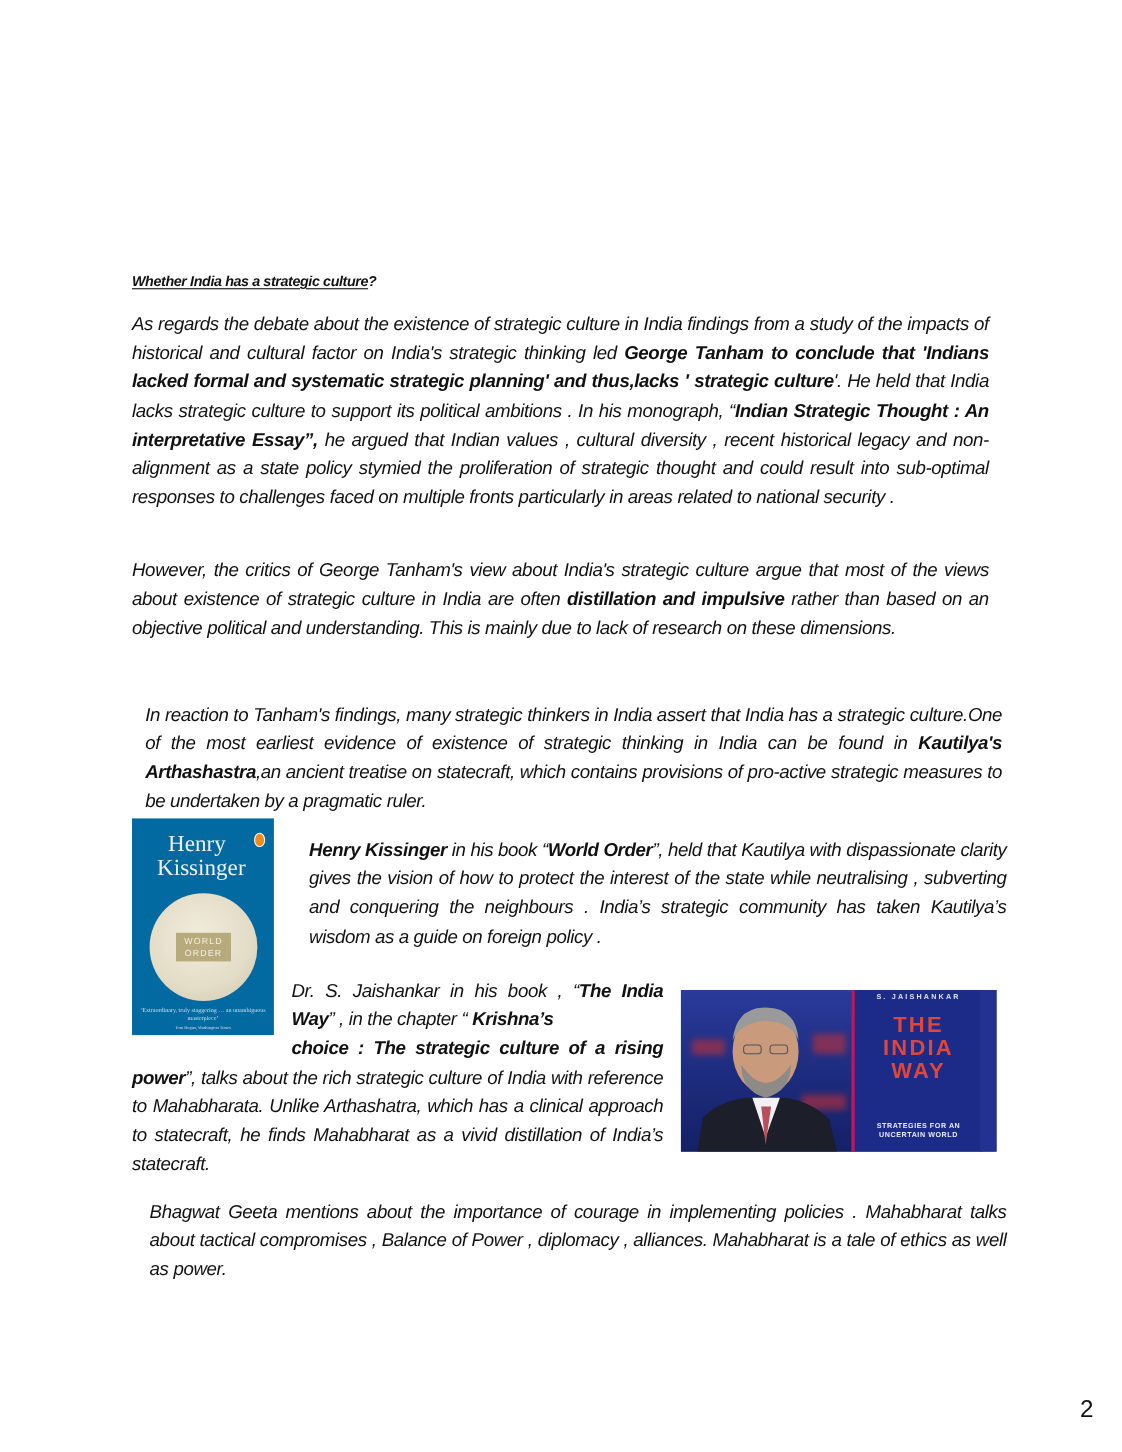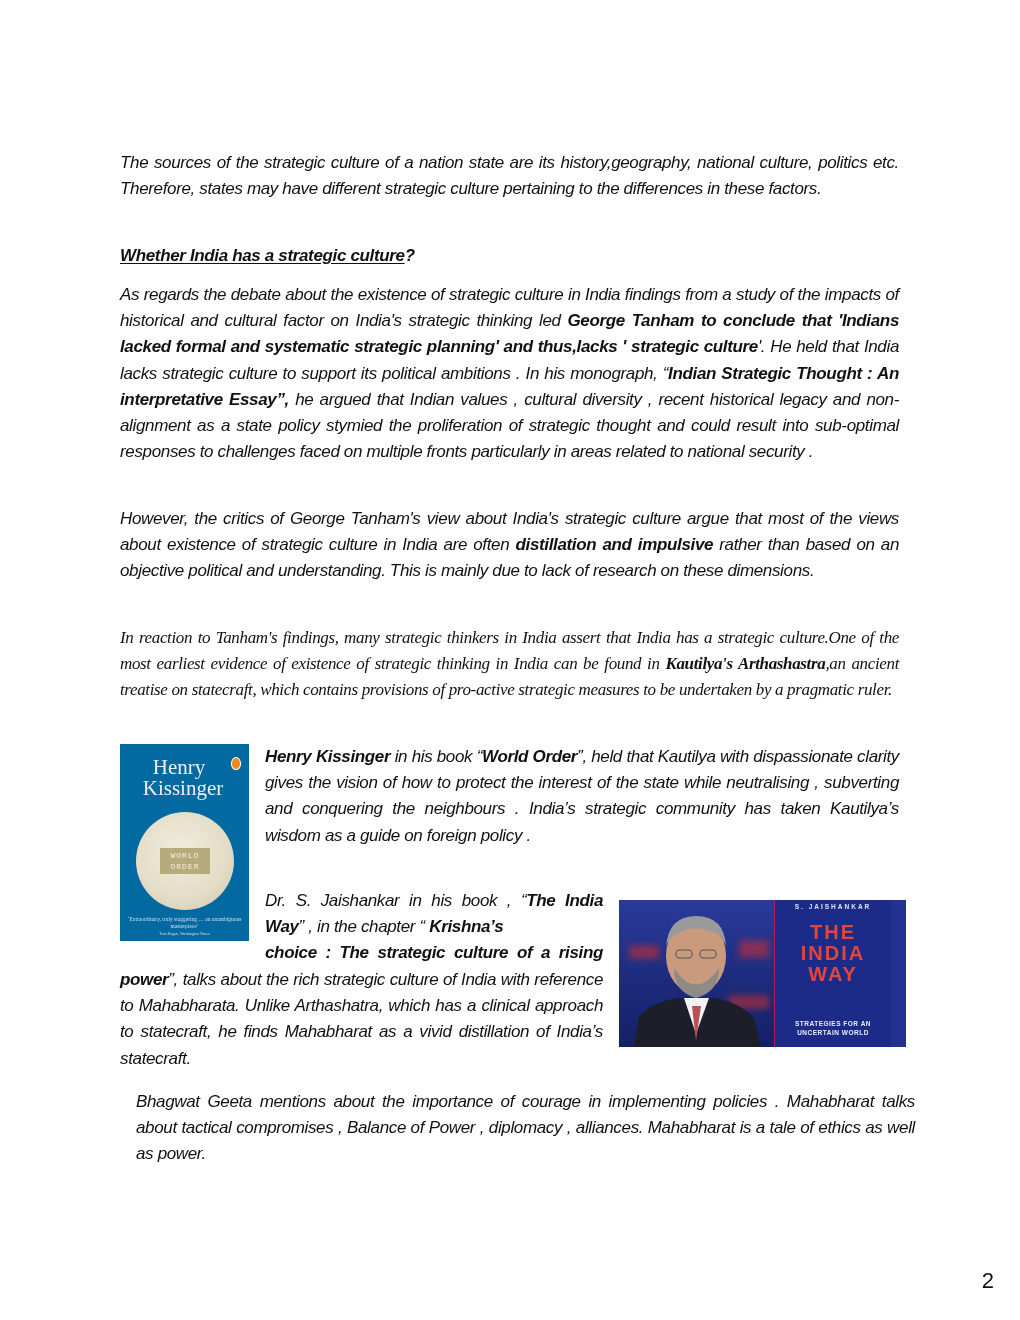--- a/index.html
+++ b/index.html
@@ -3,102 +3,99 @@
 <meta charset="utf-8">
 <style>
   html, body { margin: 0; padding: 0; background: #ffffff; }
   body { width: 1020px; height: 1320px; position: relative; overflow: hidden;
          font-family: "Liberation Sans", "DejaVu Sans", sans-serif; color: #111; }
   .page { position: absolute; left: 0; top: 0; width: 1020px; height: 1320px; }
   .para { position: absolute; left: 120px; width: 779px; font-style: italic;
           font-size: 17px; line-height: 26.2px; text-align: justify;
           letter-spacing: -0.35px; word-spacing: 0px; }
   .para b { font-weight: bold; }
-  .heading { position: absolute; left: 120px; top: 243px; font-size: 17px; font-style: italic;
+  .heading { position: absolute; left: 120px; top: 243px; font-size: 13px; font-style: italic;
              font-weight: bold; line-height: 26px; letter-spacing: -0.35px; }
   .heading u { text-decoration: underline; text-underline-offset: 2px; }
   .page-number { position: absolute; right: 26px; top: 1268px; font-size: 22px;
                  font-family: "Liberation Sans", sans-serif; color: #111; }
 
   
   .book-kissinger { position: absolute; left: 120px; top: 744px; width: 129px; height: 197px;
                     background: #0369a1; overflow: hidden; }
   .book-kissinger .author { position: absolute; left: 0; width: 118px; text-align: center;
         font-family: "Liberation Serif", "DejaVu Serif", serif; color: #eef0f6; font-size: 21px; line-height: 22px; }
   .book-kissinger .author.a1 { top: 12px; }
   .book-kissinger .author.a2 { top: 33px; left: 4px; }
   .book-kissinger .penguin { position: absolute; right: 8px; top: 13px; width: 8px; height: 11px;
         border-radius: 50% 50% 45% 45%; background: #f08a1b; border: 1px solid #fff; }
   .book-kissinger .globe { position: absolute; left: 16px; top: 68px; width: 98px; height: 98px;
         border-radius: 50%; background: radial-gradient(circle at 45% 40%, #f1ecdd 0%, #e3dcc6 60%, #cfc6ac 100%); }
   .book-kissinger .title-box { position: absolute; left: 40px; top: 104px; width: 50px; height: 26px;
-        background: #b7aa7c; color: #f5f0e0; font-family: Liberation Mono, monospace; font-size: 8px;
+        background: #b7aa7c; color: #f5f0e0; font-family: Liberation Sans, sans-serif; font-size: 8px;
         text-align: center; line-height: 11px; padding-top: 2px; letter-spacing: 1px; box-sizing: border-box; }
   .book-kissinger .quote { position: absolute; left: 4px; top: 172px; width: 121px; text-align: center;
         color: #d9def0; font-family: "Liberation Serif", serif; font-size: 5.5px; line-height: 7px; }
   .book-kissinger .quote .src { font-size: 4px; display: block; }
 
   
   .india-way { position: absolute; left: 619px; top: 900px; width: 287px; height: 147px;
                background: #1f2c82; overflow: hidden; }
   .india-way .left-bg { position: absolute; left: 0; top: 0; width: 155px; height: 147px;
         background: linear-gradient(180deg, #2a3a9a 0%, #1c2a7a 60%, #142066 100%); }
   .india-way .red-blur { position: absolute; background: #d03030; opacity: 0.55; filter: blur(3px); }
   .india-way .portrait { position: absolute; left: 10px; top: 6px; width: 135px; height: 141px; }
   .india-way .cover { position: absolute; left: 155px; top: 0; width: 116px; height: 147px;
-        background: #1c2b88; border-left: 1px solid #be185d; border-right: 1px solid #8090c8; }
+        background: #1c2b88; border-left: 3px solid #be185d; border-right: 1px solid #8090c8; }
   .india-way .cover .auth { position: absolute; top: 3px; width: 116px; text-align: center;
         color: #dfe4f7; font-size: 6.5px; letter-spacing: 2px; font-weight: bold; }
   .india-way .cover .ttl { position: absolute; top: 22px; width: 116px; text-align: center;
         color: #e2453a; font-size: 20px; line-height: 21px; font-weight: bold; letter-spacing: 2px; }
   .india-way .cover .sub { position: absolute; top: 119px; width: 116px; text-align: center;
         color: #e8ebf8; font-size: 6.5px; line-height: 9px; font-weight: bold; letter-spacing: 0.5px; }
   .india-way .right-strip { position: absolute; left: 272px; top: 0; width: 15px; height: 147px; background: #233292; }
 </style>
 </head>
 <body>
 
 <div class="page">
 
-  <p class="para" style="top:150px; margin:0;">
-    <span>The sources of the strategic culture of a nation state are its history,geography, national culture, politics etc. Therefore, states may have different strategic culture pertaining to the differences in these factors.</span>
-  </p>
 
   <div class="heading">
     <u>Whether India has a strategic culture</u><span>?</span>
   </div>
 
   <p class="para" style="top:282px; margin:0;">
     <span>As regards the debate about the existence of strategic culture in India findings from a study of the impacts of historical and cultural factor on India's strategic thinking led </span><b>George Tanham to conclude that 'Indians lacked formal and systematic strategic planning' and thus,lacks ' strategic culture</b><span>'. He held that India lacks strategic culture to support its political ambitions . In his monograph, “</span><b>Indian Strategic Thought : An interpretative Essay”,</b><span> he argued that Indian values , cultural diversity , recent historical legacy and non-alignment as a state policy stymied the proliferation of strategic thought and could result into sub-optimal responses to challenges faced on multiple fronts particularly in areas related to national security .</span>
   </p>
 
   <p class="para" style="top:506px; margin:0;">
     <span>However,  the critics of George Tanham's view about India's strategic culture argue that most of the views about existence of strategic culture in India are often </span><b>distillation and impulsive</b><span> rather than based on an objective political and understanding. This is mainly due to lack of research on these dimensions.</span>
   </p>
 
-  <p class="para" style="top:625px; margin:0;font-family:Liberation Serif, serif;">
+  <p class="para" style="top:625px; margin:12px;">
     <span>In reaction to Tanham's findings, many strategic thinkers in India assert that India has a strategic culture.One of the most earliest evidence of existence of strategic  thinking in India can be found in </span><b>Kautilya's Arthashastra</b><span>,an ancient treatise on statecraft, which contains provisions of pro-active strategic measures to be undertaken by a pragmatic ruler.</span>
   </p>
 
   <div class="book-kissinger">
     <div class="author a1">Henry</div>
     <div class="author a2">Kissinger</div>
     <div class="penguin"></div>
     <div class="globe"></div>
     <div class="title-box">
       <span>WORLD</span><br>
       <span>ORDER</span>
     </div>
     <div class="quote">
       <span>‘Extraordinary, truly staggering … an unambiguous masterpiece’</span>
       <span class="src">Tom Rogan, Washington Times</span>
     </div>
   </div>
 
-  <p class="para" style="top:744px; left:265px; width:634px; margin:0;">
+  <p class="para" style="top:744px; left:265px; width:634px; margin:16px;">
     <b>Henry Kissinger</b><span> in his book “</span><b>World Order</b><span>”, held that Kautilya with dispassionate clarity gives the vision of how to protect the interest of the state while neutralising , subverting and conquering the neighbours . India’s strategic community has taken Kautilya’s wisdom as a guide on foreign policy .</span>
   </p>
 
   <div class="india-way">
     <div class="left-bg"></div>
     <div class="red-blur" style="left:10px; top:45px; width:30px; height:14px;"></div>
     <div class="red-blur" style="left:120px; top:40px; width:30px; height:18px;"></div>
     <div class="red-blur" style="left:110px; top:95px; width:40px; height:14px;"></div>
     <svg class="portrait" viewBox="0 0 135 141">
       <path d="M5 141 L10 110 Q25 95 50 92 L85 92 Q110 96 125 112 L132 141 Z" fill="#1c1f2a"></path>

